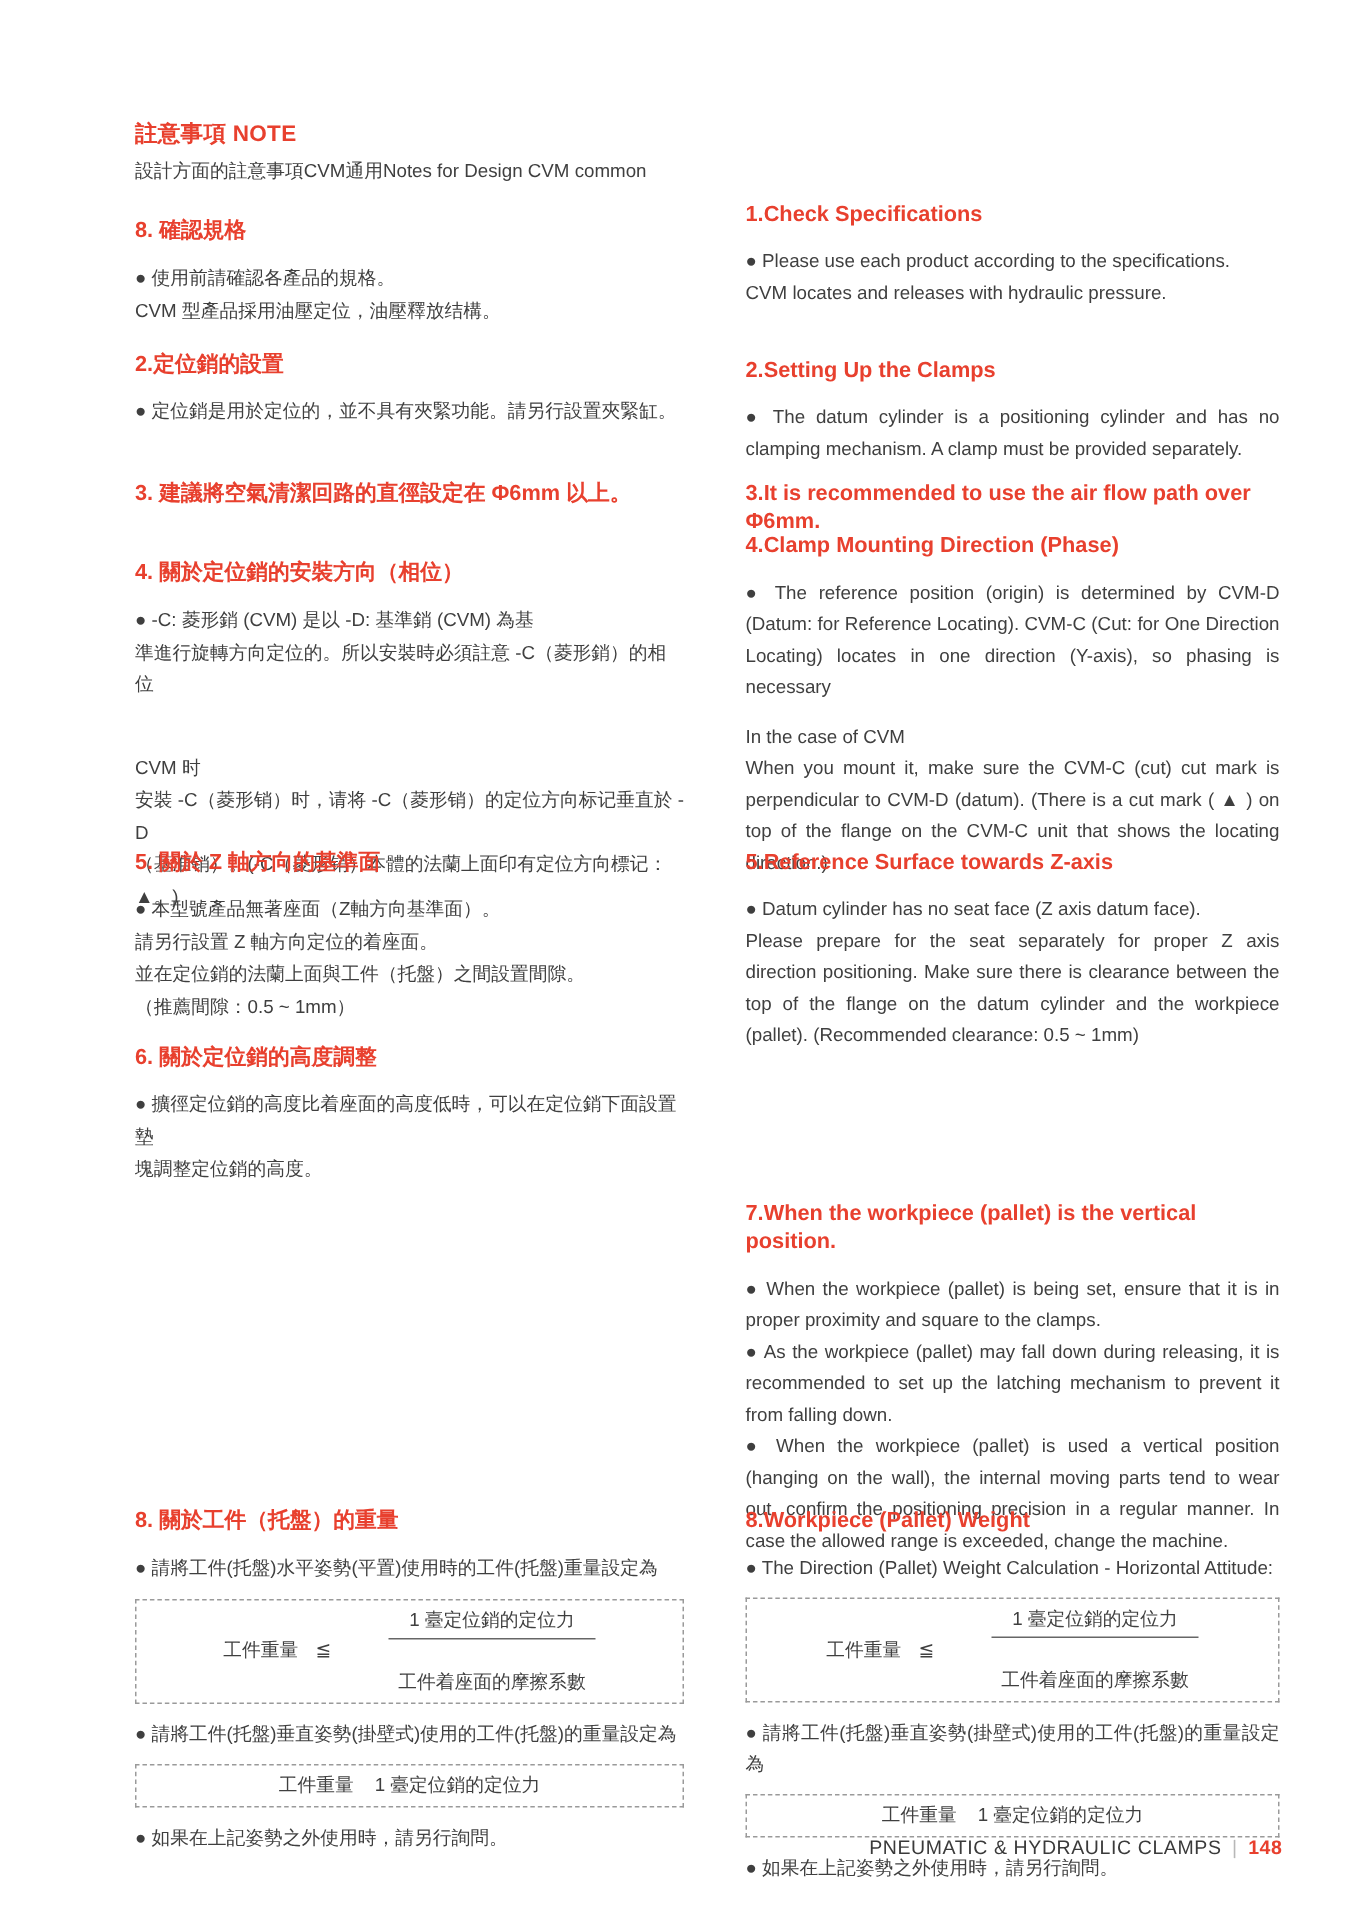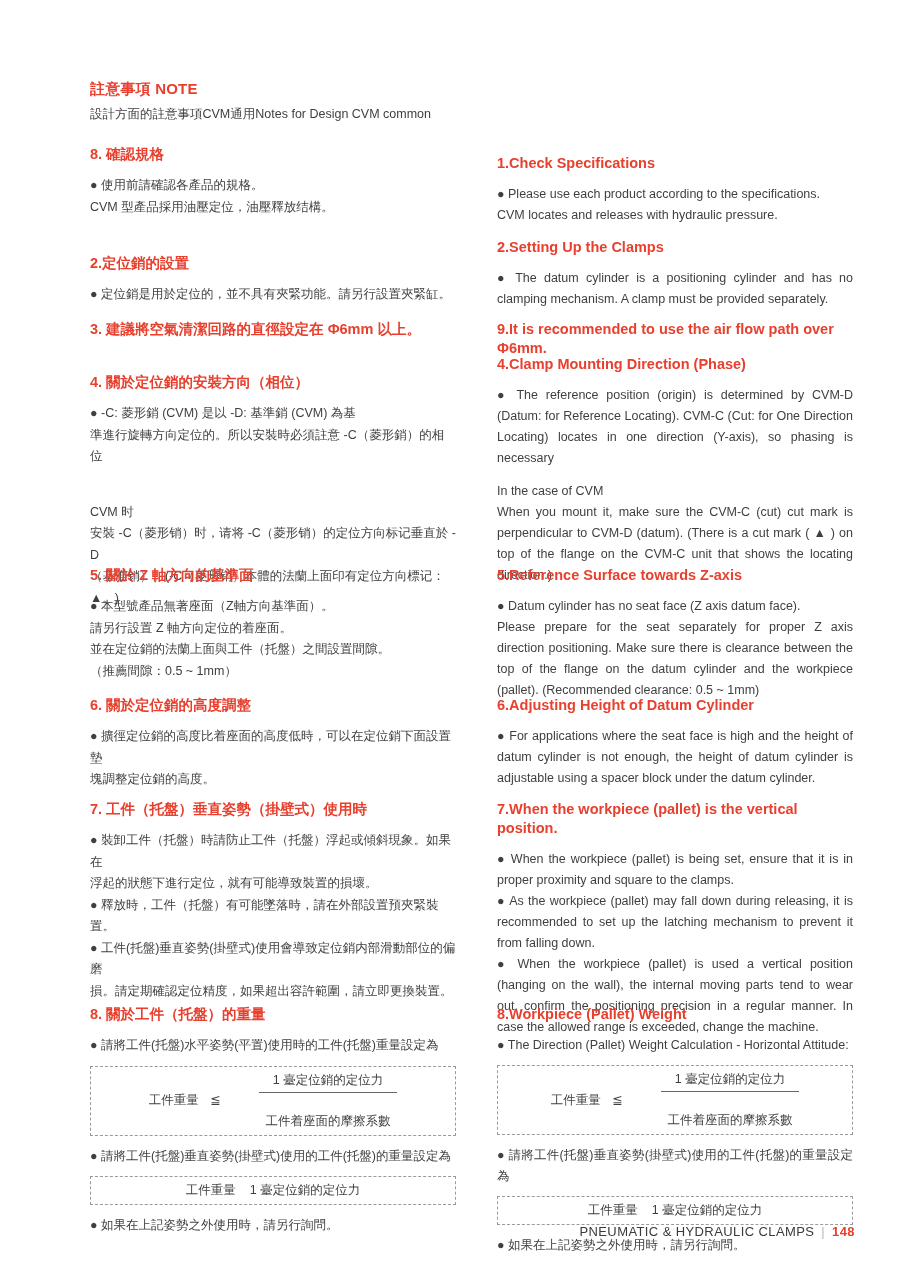--- a/index.html
+++ b/index.html
@@ -72,21 +72,21 @@
   </header>
 
   <div class="col col-left">
 
     <section class="sec" style="top:145px">
       <h2 class="sec-h">8. 確認規格</h2>
       <p class="sec-b">● 使用前請確認各產品的規格。
 CVM 型產品採用油壓定位，油壓釋放结構。</p>
     </section>
 
-    <section class="sec" style="top:254px">
+    <section class="sec" style="top:234px">
       <h2 class="sec-h">2.定位銷的設置</h2>
       <p class="sec-b">● 定位銷是用於定位的，並不具有夾緊功能。請另行設置夾緊缸。</p>
     </section>
 
     <section class="sec" style="top:320px">
       <h2 class="sec-h">3. 建議將空氣清潔回路的直徑設定在 Φ6mm 以上。</h2>
     </section>
 
     <section class="sec" style="top:373px">
       <h2 class="sec-h">4. 關於定位銷的安裝方向（相位）</h2>
@@ -104,28 +104,20 @@
 並在定位銷的法蘭上面與工件（托盤）之間設置間隙。
 （推薦間隙：0.5 ~ 1mm）</p>
     </section>
 
     <section class="sec" style="top:696px">
       <h2 class="sec-h">6. 關於定位銷的高度調整</h2>
       <p class="sec-b">● 擴徑定位銷的高度比着座面的高度低時，可以在定位銷下面設置墊
 塊調整定位銷的高度。</p>
     </section>
 
-    <section class="sec" style="top:800px">
-      <h2 class="sec-h">7. 工件（托盤）垂直姿勢（掛壁式）使用時</h2>
-      <p class="sec-b">● 裝卸工件（托盤）時請防止工件（托盤）浮起或傾斜現象。如果在
-浮起的狀態下進行定位，就有可能導致裝置的損壞。
-● 釋放時，工件（托盤）有可能墜落時，請在外部設置預夾緊裝置。
-● 工件(托盤)垂直姿勢(掛壁式)使用會導致定位銷内部滑動部位的偏磨
-損。請定期確認定位精度，如果超出容許範圍，請立即更換裝置。</p>
-    </section>
 
     <section class="sec" style="top:1005px">
       <h2 class="sec-h">8. 關於工件（托盤）的重量</h2>
       <p class="sec-b">● 請將工件(托盤)水平姿勢(平置)使用時的工件(托盤)重量設定為</p>
       <div class="fbox">
         <span class="f-lhs">
           <span>工件重量</span>
           <span class="f-rel">≦</span>
         </span>
         <span class="fraction">
@@ -138,52 +130,48 @@
         <span>工件重量</span>
         <span>1 臺定位銷的定位力</span>
       </div>
       <p class="sec-b">● 如果在上記姿勢之外使用時，請另行詢問。</p>
     </section>
 
   </div>
 
   <div class="col col-right">
 
-    <section class="sec" style="top:154px">
+    <section class="sec" style="top:134px">
       <h2 class="sec-h">1.Check Specifications</h2>
       <p class="sec-b">● Please use each product according to the specifications.
 CVM locates and releases with hydraulic pressure.</p>
     </section>
 
     <section class="sec" style="top:238px">
       <h2 class="sec-h">2.Setting Up the Clamps</h2>
       <p class="sec-b">● The datum cylinder is a positioning cylinder and has no clamping mechanism. A clamp must be provided separately.</p>
     </section>
 
     <section class="sec" style="top:320px">
-      <h2 class="sec-h">9.It is recommended to use the air flow path over Φ6mm.</h2>
+      <h2 class="sec-h">3.It is recommended to use the air flow path over Φ6mm.</h2>
     </section>
 
     <section class="sec" style="top:355px">
       <h2 class="sec-h">4.Clamp Mounting Direction (Phase)</h2>
       <p class="sec-b">● The reference position (origin) is determined by CVM-D (Datum: for Reference Locating). CVM-C (Cut: for One Direction Locating) locates in one direction (Y-axis), so phasing is necessary</p>
       <p class="sec-b sec-extra" style="margin-top:12px">In the case of CVM
 When you mount it, make sure the CVM-C (cut) cut mark is perpendicular to CVM-D (datum). (There is a cut mark ( ▲ ) on top of the flange on the CVM-C unit that shows the locating direction.)</p>
     </section>
 
     <section class="sec" style="top:566px">
       <h2 class="sec-h">5.Reference Surface towards Z-axis</h2>
       <p class="sec-b">● Datum cylinder has no seat face (Z axis datum face).
 Please prepare for the seat separately for proper Z axis direction positioning.  Make sure there is clearance between the top of the flange on the datum cylinder and the workpiece (pallet).  (Recommended clearance: 0.5 ~ 1mm)</p>
     </section>
 
-    <section class="sec" style="top:696px">
-      <h2 class="sec-h">6.Adjusting Height of Datum Cylinder</h2>
-      <p class="sec-b">● For applications where the seat face is high and the height of datum cylinder is not enough, the height of datum cylinder is adjustable using a spacer block under the datum cylinder.</p>
-    </section>
 
     <section class="sec" style="top:800px">
       <h2 class="sec-h">7.When the workpiece (pallet) is the vertical position.</h2>
       <p class="sec-b">● When the workpiece (pallet) is being set, ensure that it is in proper proximity and square to the clamps.
 ● As the workpiece (pallet) may fall down during releasing, it is recommended to set up the latching mechanism to prevent it from falling down.
 ● When the workpiece (pallet) is used a vertical position (hanging on the wall), the internal moving parts tend to wear out. confirm the positioning precision in a regular manner. In case the allowed range is exceeded, change the machine.</p>
     </section>
 
     <section class="sec" style="top:1005px">
       <h2 class="sec-h">8.Workpiece (Pallet) Weight</h2>

